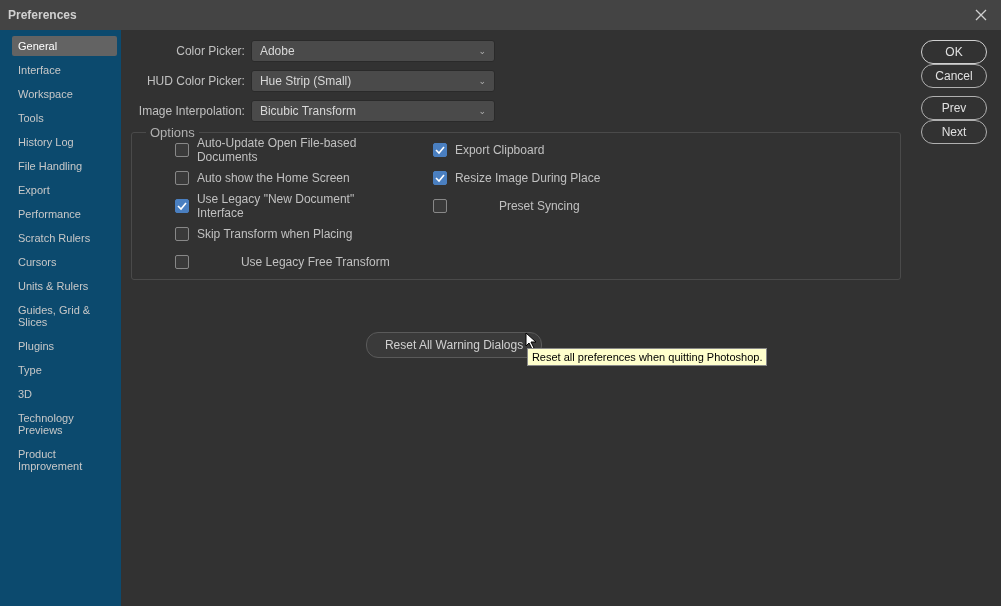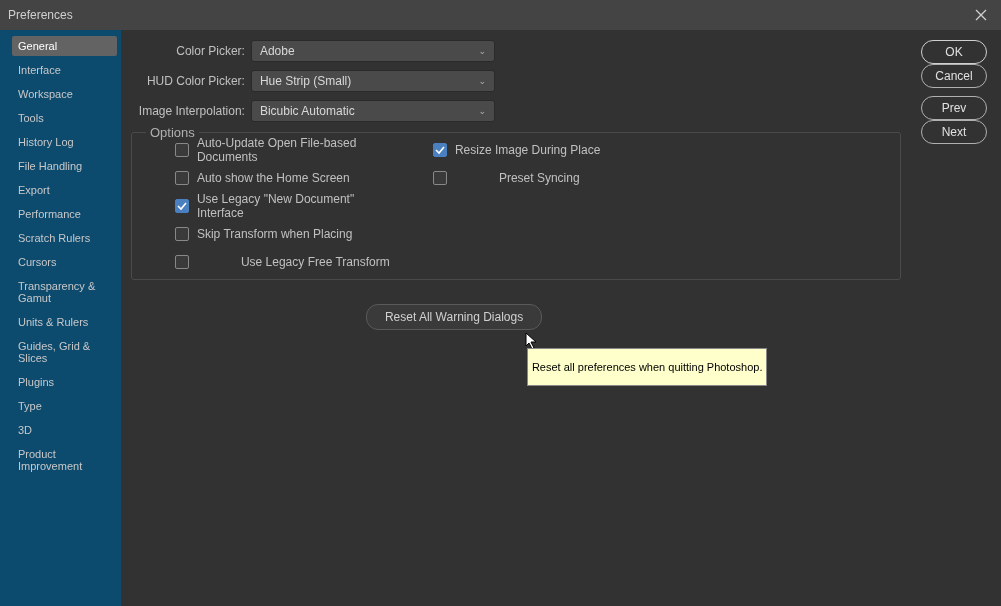--- a/index.html
+++ b/index.html
@@ -13,20 +13,21 @@
       overflow: hidden;
       position: relative;
     }
     .titlebar {
       height: 28px;
       background: #444444;
       display: flex;
       align-items: center;
       padding: 15px 8px;
       justify-content: space-between;
+      font-weight: bold;
     }
     .titlebar .title {
       font-size: 12px;
       color: #d0d0d0;
     }
     .close-btn {
       width: 24px;
       height: 22px;
       display: flex;
       align-items: center;
@@ -157,32 +158,33 @@
       padding: 0 18px;
       border: 1px solid #5a5a5a;
       border-radius: 12px;
       background: #3a3a3a;
       color: #d0d0d0;
       font-size: 12px;
       cursor: pointer;
       display: flex;
       align-items: center;
       justify-content: center;
+      margin-top: 28px;
     }
     .highlight {
       border: 3px solid #0f0;
       border-radius: 2px;
       padding: 2px;
     }
     .tooltip {
       position: absolute;
       background: #ffffcc;
       color: #000;
       font-size: 11px;
-      padding: 12px 4px;
+      padding: 2px 4px;
       border: 1px solid #888;
       z-index: 100;
       white-space: nowrap;
     }
     .cursor {
       position: absolute;
       z-index: 99;
     }
     .cursor svg { width: 14px; height: 18px; }
     .right-panel {
@@ -231,26 +233,26 @@
     <div class="sidebar-item active">General</div>
     <div class="sidebar-item">Interface</div>
     <div class="sidebar-item">Workspace</div>
     <div class="sidebar-item">Tools</div>
     <div class="sidebar-item">History Log</div>
     <div class="sidebar-item">File Handling</div>
     <div class="sidebar-item">Export</div>
     <div class="sidebar-item">Performance</div>
     <div class="sidebar-item">Scratch Rulers</div>
     <div class="sidebar-item">Cursors</div>
-    <div class="sidebar-item">Transparency &amp; Gamut</div>
     <div class="sidebar-item">Units &amp; Rulers</div>
     <div class="sidebar-item">Guides, Grid &amp; Slices</div>
     <div class="sidebar-item">Plugins</div>
     <div class="sidebar-item">Type</div>
     <div class="sidebar-item">3D</div>
+    <div class="sidebar-item">Technology Previews</div>
     <div class="sidebar-item">Product Improvement</div>
   </div>
 
   <div class="content">
     <div class="form-row">
       <span class="form-label">Color Picker:</span>
       <div class="dropdown">
         <span>Adobe</span>
         <span class="arrow">⌄</span>
       </div>
@@ -258,21 +260,21 @@
     <div class="form-row">
       <span class="form-label">HUD Color Picker:</span>
       <div class="dropdown">
         <span>Hue Strip (Small)</span>
         <span class="arrow">⌄</span>
       </div>
     </div>
     <div class="form-row">
       <span class="form-label">Image Interpolation:</span>
       <div class="dropdown">
-        <span>Bicubic Automatic</span>
+        <span>Bicubic Transform</span>
         <span class="arrow">⌄</span>
       </div>
     </div>
 
     <div class="options-group">
       <span class="options-legend">Options</span>
       <div class="options-cols">
         <div class="col-left">
           <div class="chk-row">
             <div class="chk"></div>
@@ -293,20 +295,28 @@
           <div class="chk-row">
             <div class="chk"></div>
             <span class="chk-label">Skip Transform when Placing</span>
           </div>
           <div class="chk-row">
             <div class="chk"></div>
             <span class="chk-label">Use Legacy Free Transform</span>
           </div>
         </div>
         <div class="col-right">
+          <div class="chk-row">
+            <div class="chk checked">
+              <svg viewBox="0 0 10 10">
+                  <path d="M1 5 L4 8 L9 2" stroke="#fff" stroke-width="1.6" fill="none"></path>
+                </svg>
+            </div>
+            <span class="chk-label">Export Clipboard</span>
+          </div>
           <div class="chk-row">
             <div class="chk checked">
               <svg viewBox="0 0 10 10">
                   <path d="M1 5 L4 8 L9 2" stroke="#fff" stroke-width="1.6" fill="none"></path>
                 </svg>
             </div>
             <span class="chk-label">Resize Image During Place</span>
           </div>
           <div class="chk-row">
             <div class="chk"></div>

